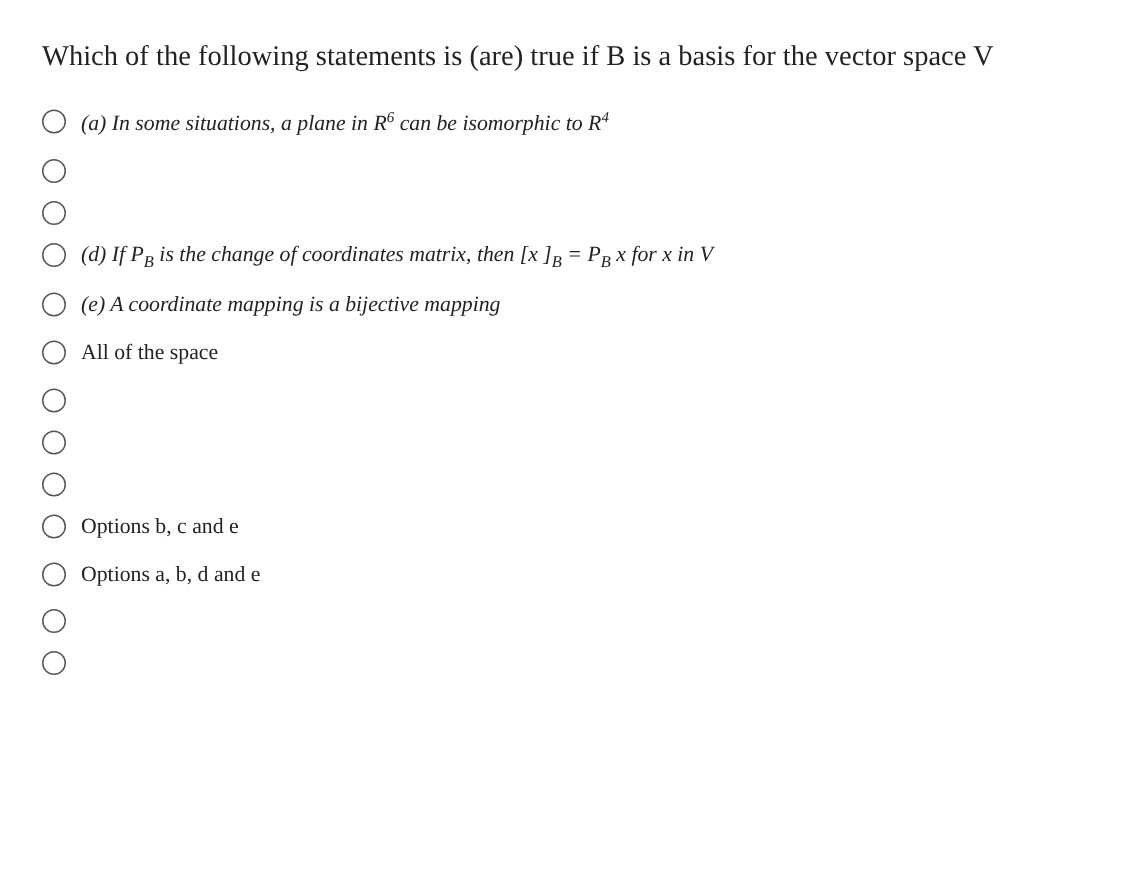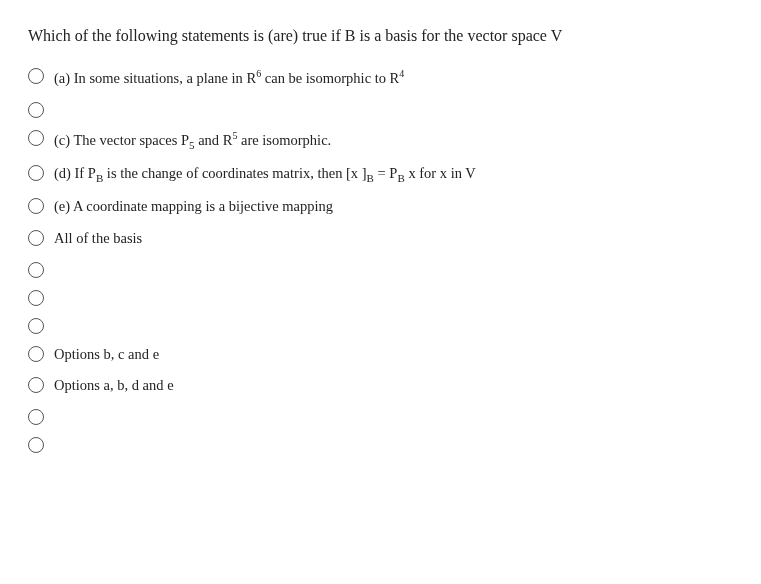--- a/index.html
+++ b/index.html
@@ -14,21 +14,21 @@
       font-size: 15px;
       color: #222222;
       padding: 24px 28px;
       width: 761px;
       min-height: 584px;
     }
 
     .question {
       margin-bottom: 18px;
       line-height: 1.5;
-      font-size: 16px;
+      font-size: 19px;
     }
 
     .option-row {
       display: flex;
       align-items: flex-start;
       margin-bottom: 10px;
       line-height: 1.5;
     }
 
     .radio-circle {
@@ -41,20 +41,21 @@
       flex-shrink: 0;
       background: #fff;
     }
 
     .option-text {
       font-size: 14.5px;
       color: #222;
     }
 
     .italic-text {
+      font-style: italic;
     }
 
     sup {
       font-size: 10px;
       vertical-align: super;
     }
   </style>
 </head>
 <body>
 
@@ -68,43 +69,40 @@
     (a) In some situations, a plane in R<sup>6</sup> can be isomorphic to R<sup>4</sup>
   </span>
 </div>
 
 <div class="option-row">
   <div class="radio-circle"></div>
 </div>
 
 <div class="option-row">
   <div class="radio-circle"></div>
-  <span class="option-text italic-text">
-    (c) The vector spaces P<sub style="font-size:11px;">5</sub> and R<sup>5</sup> are isomorphic.
-  </span>
 </div>
 
 <div class="option-row">
   <div class="radio-circle"></div>
   <span class="option-text italic-text">
     (d) If P<sub style="font-size:11px;">B</sub> is the change of coordinates matrix, then [x ]<sub style="font-size:11px;">B</sub> = P<sub style="font-size:11px;">B</sub> x for x in V
   </span>
 </div>
 
 <div class="option-row">
   <div class="radio-circle"></div>
   <span class="option-text italic-text">
     (e) A coordinate mapping is a bijective mapping
   </span>
 </div>
 
 <div class="option-row">
   <div class="radio-circle"></div>
   <span class="option-text">
-    All of the basis
+    All of the space
   </span>
 </div>
 
 <div class="option-row">
   <div class="radio-circle"></div>
 </div>
 
 <div class="option-row">
   <div class="radio-circle"></div>
 </div>

